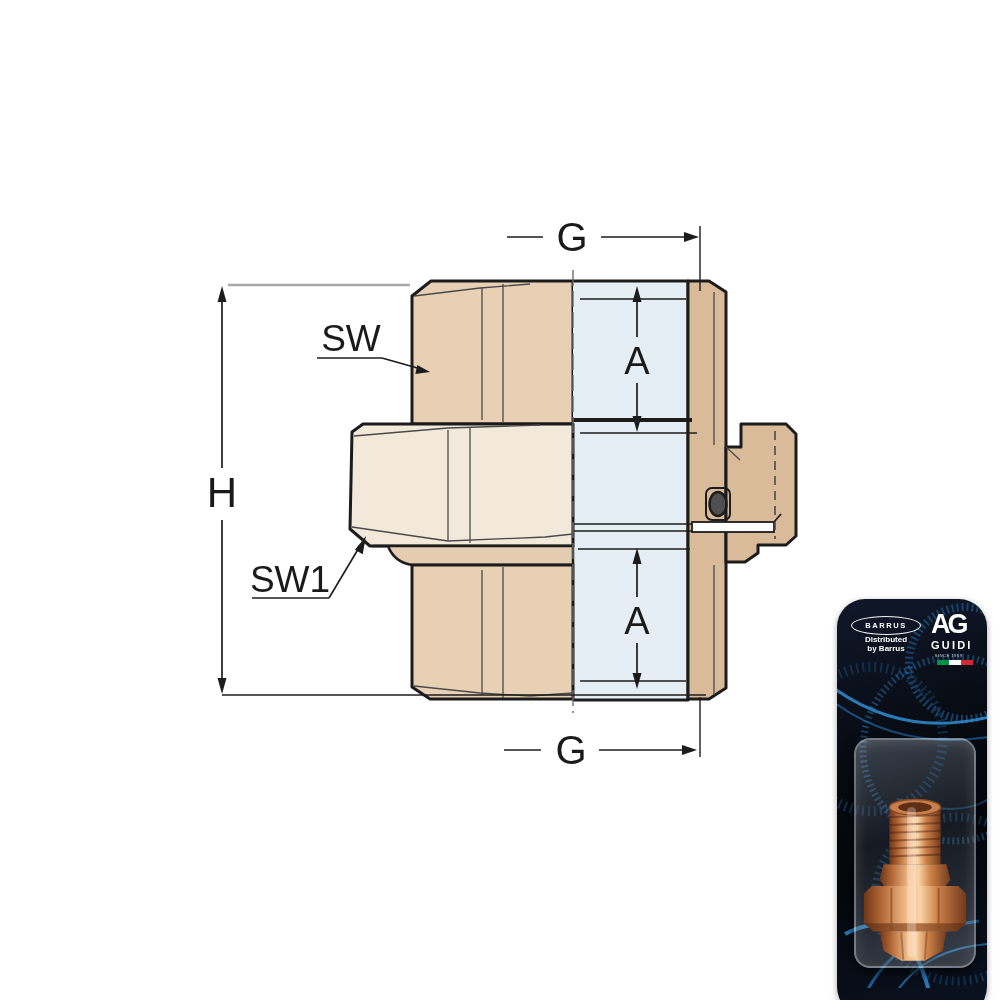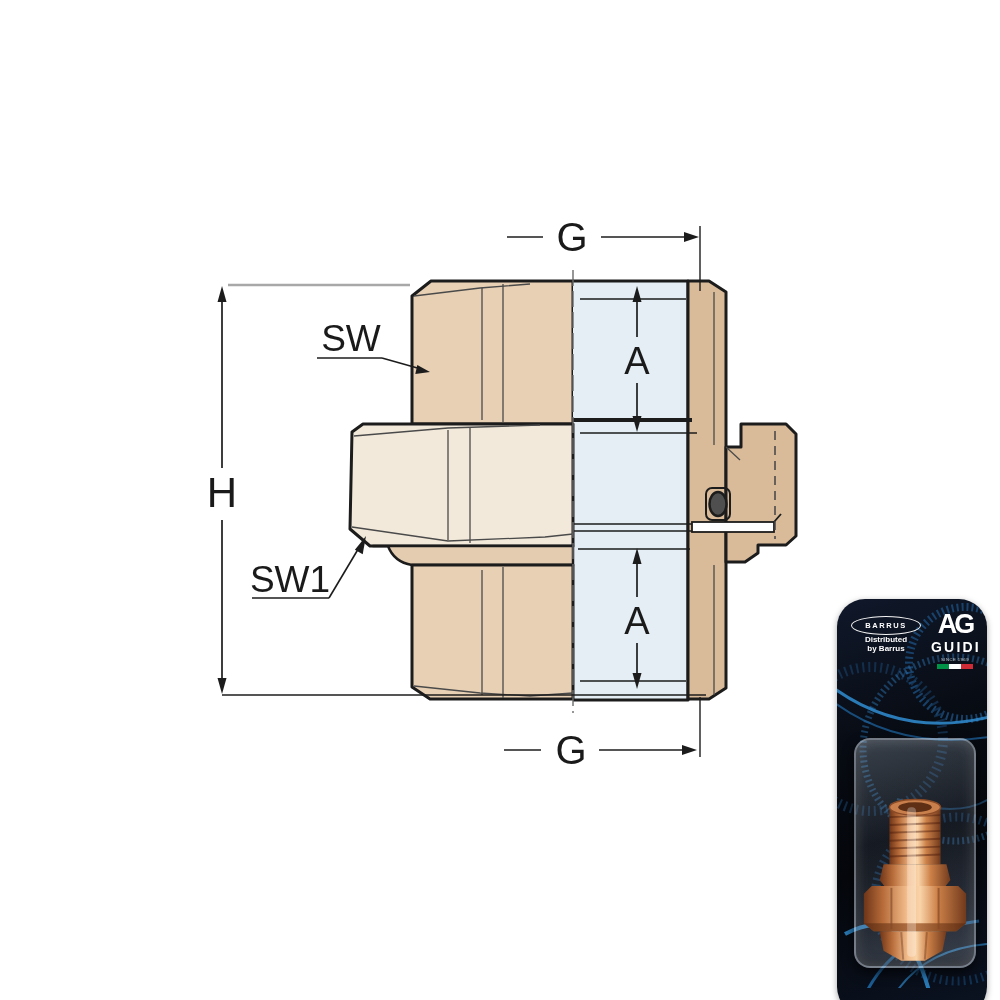--- a/index.html
+++ b/index.html
@@ -19,23 +19,23 @@
     box-shadow:0 2px 6px rgba(0,0,0,.35);
   }
   .card-art{position:absolute;inset:0;}
   .barrus-wrap{position:absolute;left:14px;top:17px;width:70px;text-align:center;}
   .barrus-oval{
     width:68px;height:17px;border:1.5px solid #f5f5f5;border-radius:50%;
     display:flex;align-items:center;justify-content:center;
     color:#ffffff;font-size:7.5px;font-weight:bold;letter-spacing:1.6px;
   }
   .distributed{margin-top:0;color:#ffffff;font-size:8px;font-weight:bold;line-height:1.15;}
-  .guidi-wrap{position:absolute;right:8px;top:12px;width:48px;text-align:center;color:#fff;}
+  .guidi-wrap{position:absolute;right:8px;top:12px;width:48px;color:#fff;}
   .guidi-monogram{font-size:27px;font-weight:bold;letter-spacing:-3px;line-height:1;transform:scaleY(1.05);}
-  .guidi-name{font-size:14px;font-weight:bold;letter-spacing:2.2px;margin-top:1px;}
+  .guidi-name{font-size:11px;font-weight:bold;letter-spacing:2.2px;margin-top:1px;}
   .guidi-tagline{font-size:5px;color:#c9c9c9;letter-spacing:.5px;margin-top:1px;transform:scale(.85);}
   .flag{display:flex;justify-content:center;margin-top:2px;}
   .flag span{display:block;width:12px;height:4.5px;}
   .flag .f-green{background:#009246;}
   .flag .f-white{background:#ffffff;}
   .flag .f-red{background:#ce2b37;}
   .blister{
     position:absolute;left:17px;top:139px;width:118px;height:226px;border-radius:16px;
     background:linear-gradient(165deg,rgba(175,190,205,.30),rgba(70,82,98,.26) 42%,rgba(150,162,178,.22) 75%,rgba(190,200,212,.28));
     border:2px solid rgba(225,235,245,.38);

